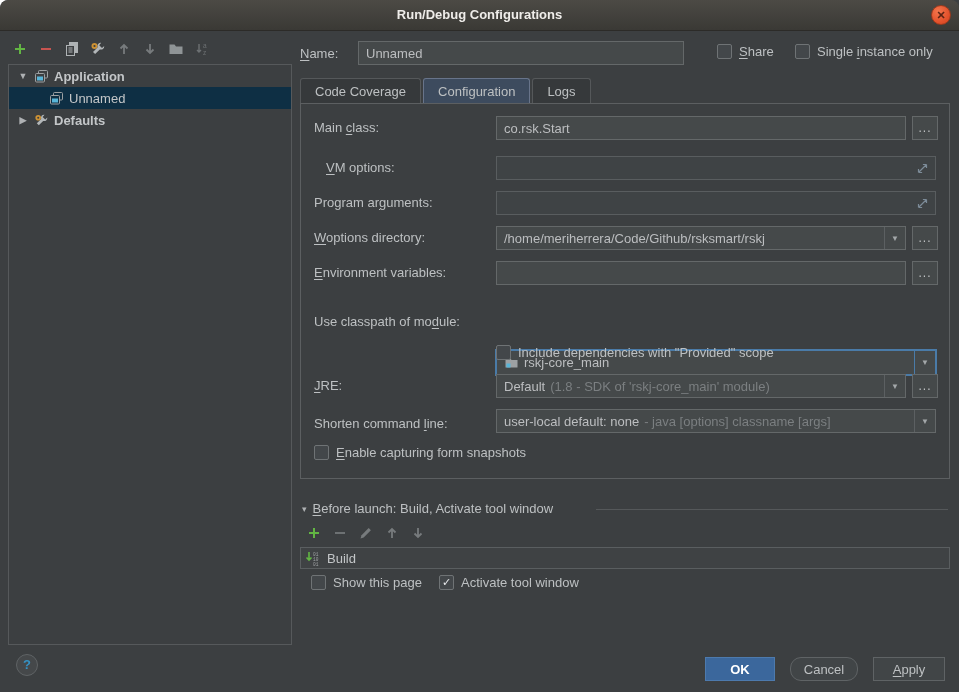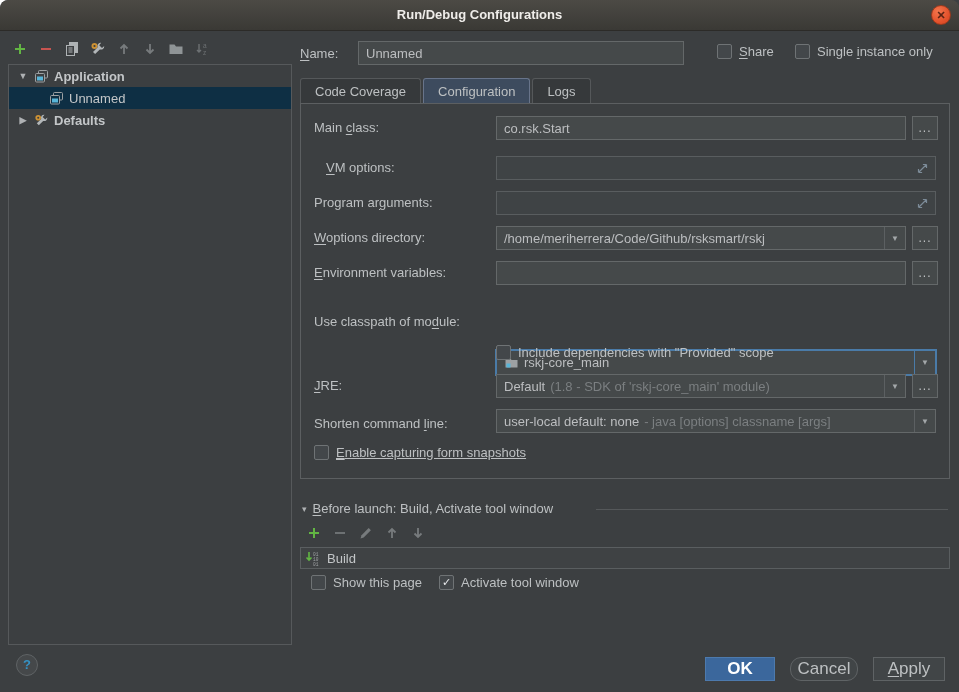--- a/index.html
+++ b/index.html
@@ -65,21 +65,21 @@
   .bl-line{position:absolute;left:596px;top:509px;width:352px;height:1px;background:#55585a;}
   .bl-toolbar{position:absolute;left:306px;top:525px;display:flex;gap:10px;}
   .task-row{position:absolute;left:300px;top:547px;width:650px;height:22px;box-sizing:border-box;
     background:#3f4244;border:1px solid #5a5e60;display:flex;align-items:center;gap:6px;padding:0 4px;color:#c3c6c8;}
   
   .help-btn{position:absolute;left:16px;top:654px;width:22px;height:22px;border-radius:50%;
     background:#45484a;border:1px solid #5f6365;box-sizing:border-box;text-align:center;line-height:20px;
     color:#3592c4;font-weight:bold;font-size:13px;cursor:pointer;}
   .btn{position:absolute;top:657px;height:24px;box-sizing:border-box;background:#414547;
     border:1px solid #5f6365;color:#bdc0c2;display:flex;align-items:center;justify-content:center;
-    font-size:17px;cursor:pointer;}
+    font-size:13px;cursor:pointer;}
   .btn.primary{background:#3b679c;border-color:#4d7aad;color:#ffffff;font-weight:bold;}
 </style>
 </head>
 <body>
 
 <div class="dialog">
 
   <div class="titlebar">
     <span class="title">Run/Debug Configurations</span>
     <span class="close-btn"><span>✕</span></span>
@@ -234,21 +234,21 @@
     </div>
     <span class="dots-btn" style="left:611px;top:270px;">...</span>
 
     <span class="lbl" style="left:13px;top:312px;"><span>Shorten command </span><span class="mn">l</span><span>ine:</span></span>
     <div class="tf combo" style="left:195px;top:305px;width:440px;">
       <span>user-local default: none</span>
       <span class="hint">- java [options] classname [args]</span>
       <span class="combo-arrow">▼</span>
     </div>
 
-    <span class="cb-row" style="left:13px;top:341px;text-decoration:underline;">
+    <span class="cb-row" style="left:13px;top:341px;">
       <span class="cb-box"></span>
       <span><span></span><span class="mn">E</span><span>nable capturing form snapshots</span></span>
     </span>
   </div>
 
   <div class="bl-header">
     <span class="sect">▾</span>
     <span><span class="mn">B</span><span>efore launch: Build, Activate tool window</span></span>
   </div>
   <div class="bl-line"></div>

